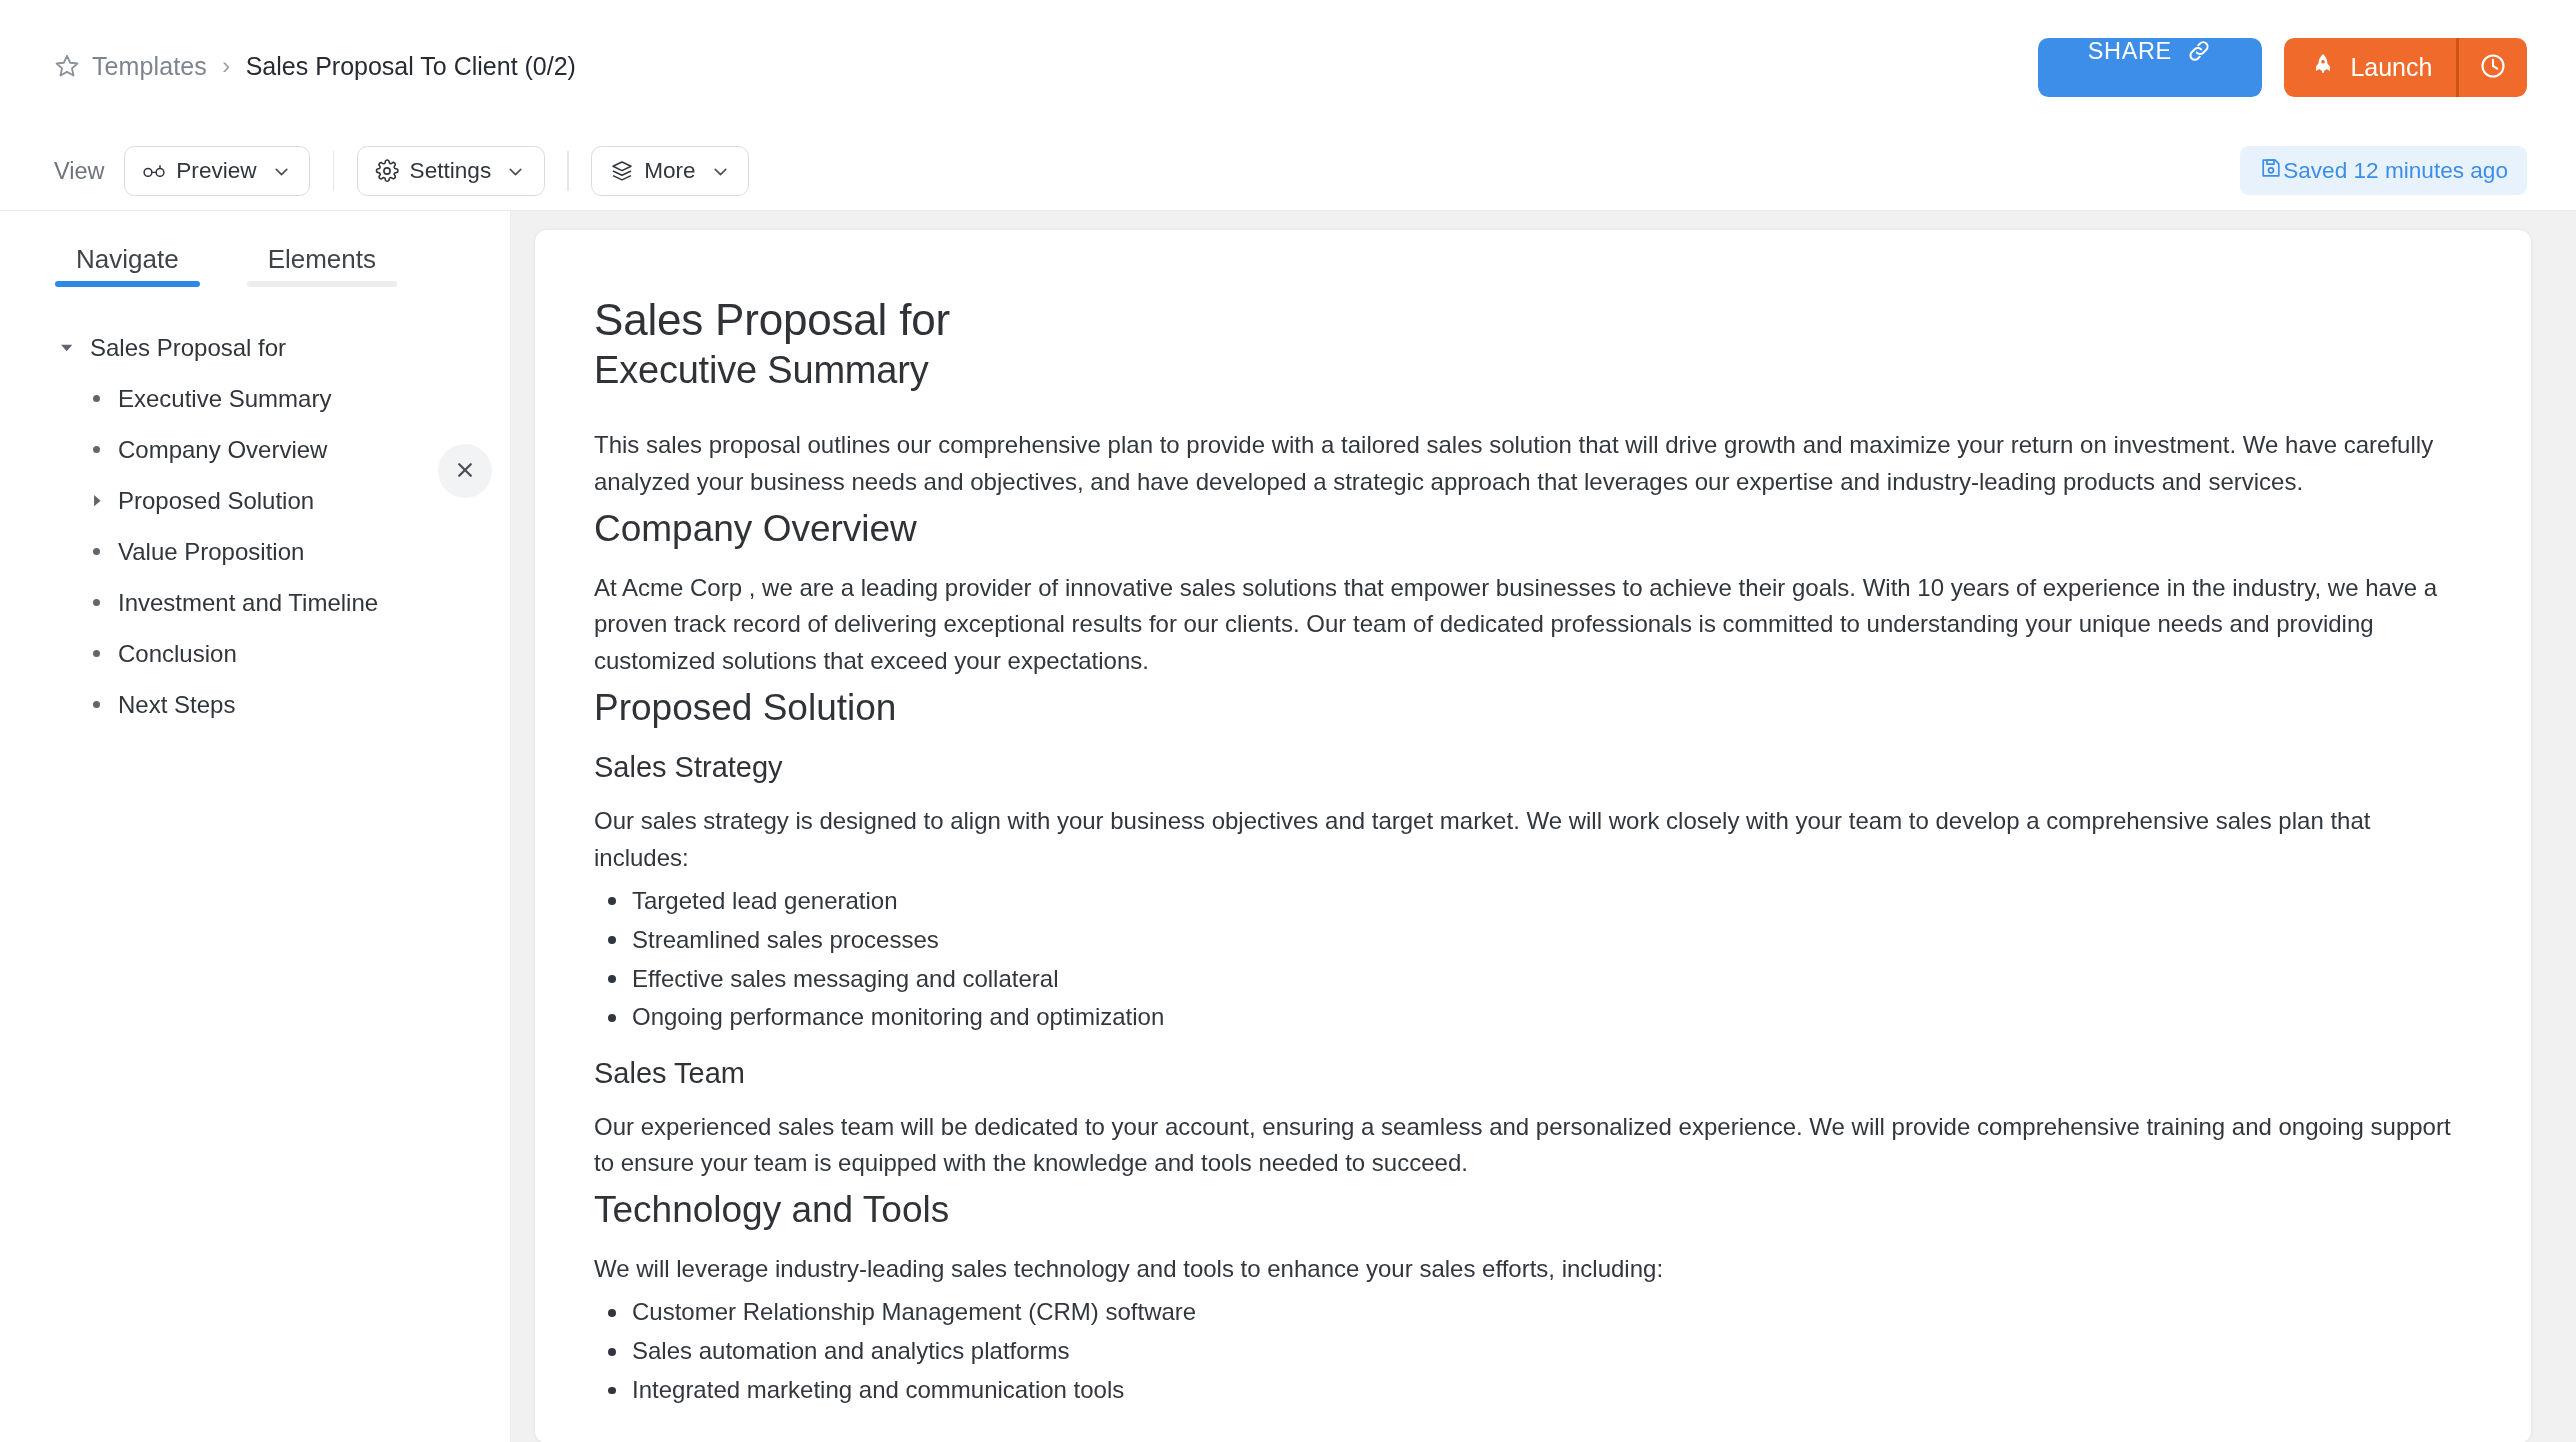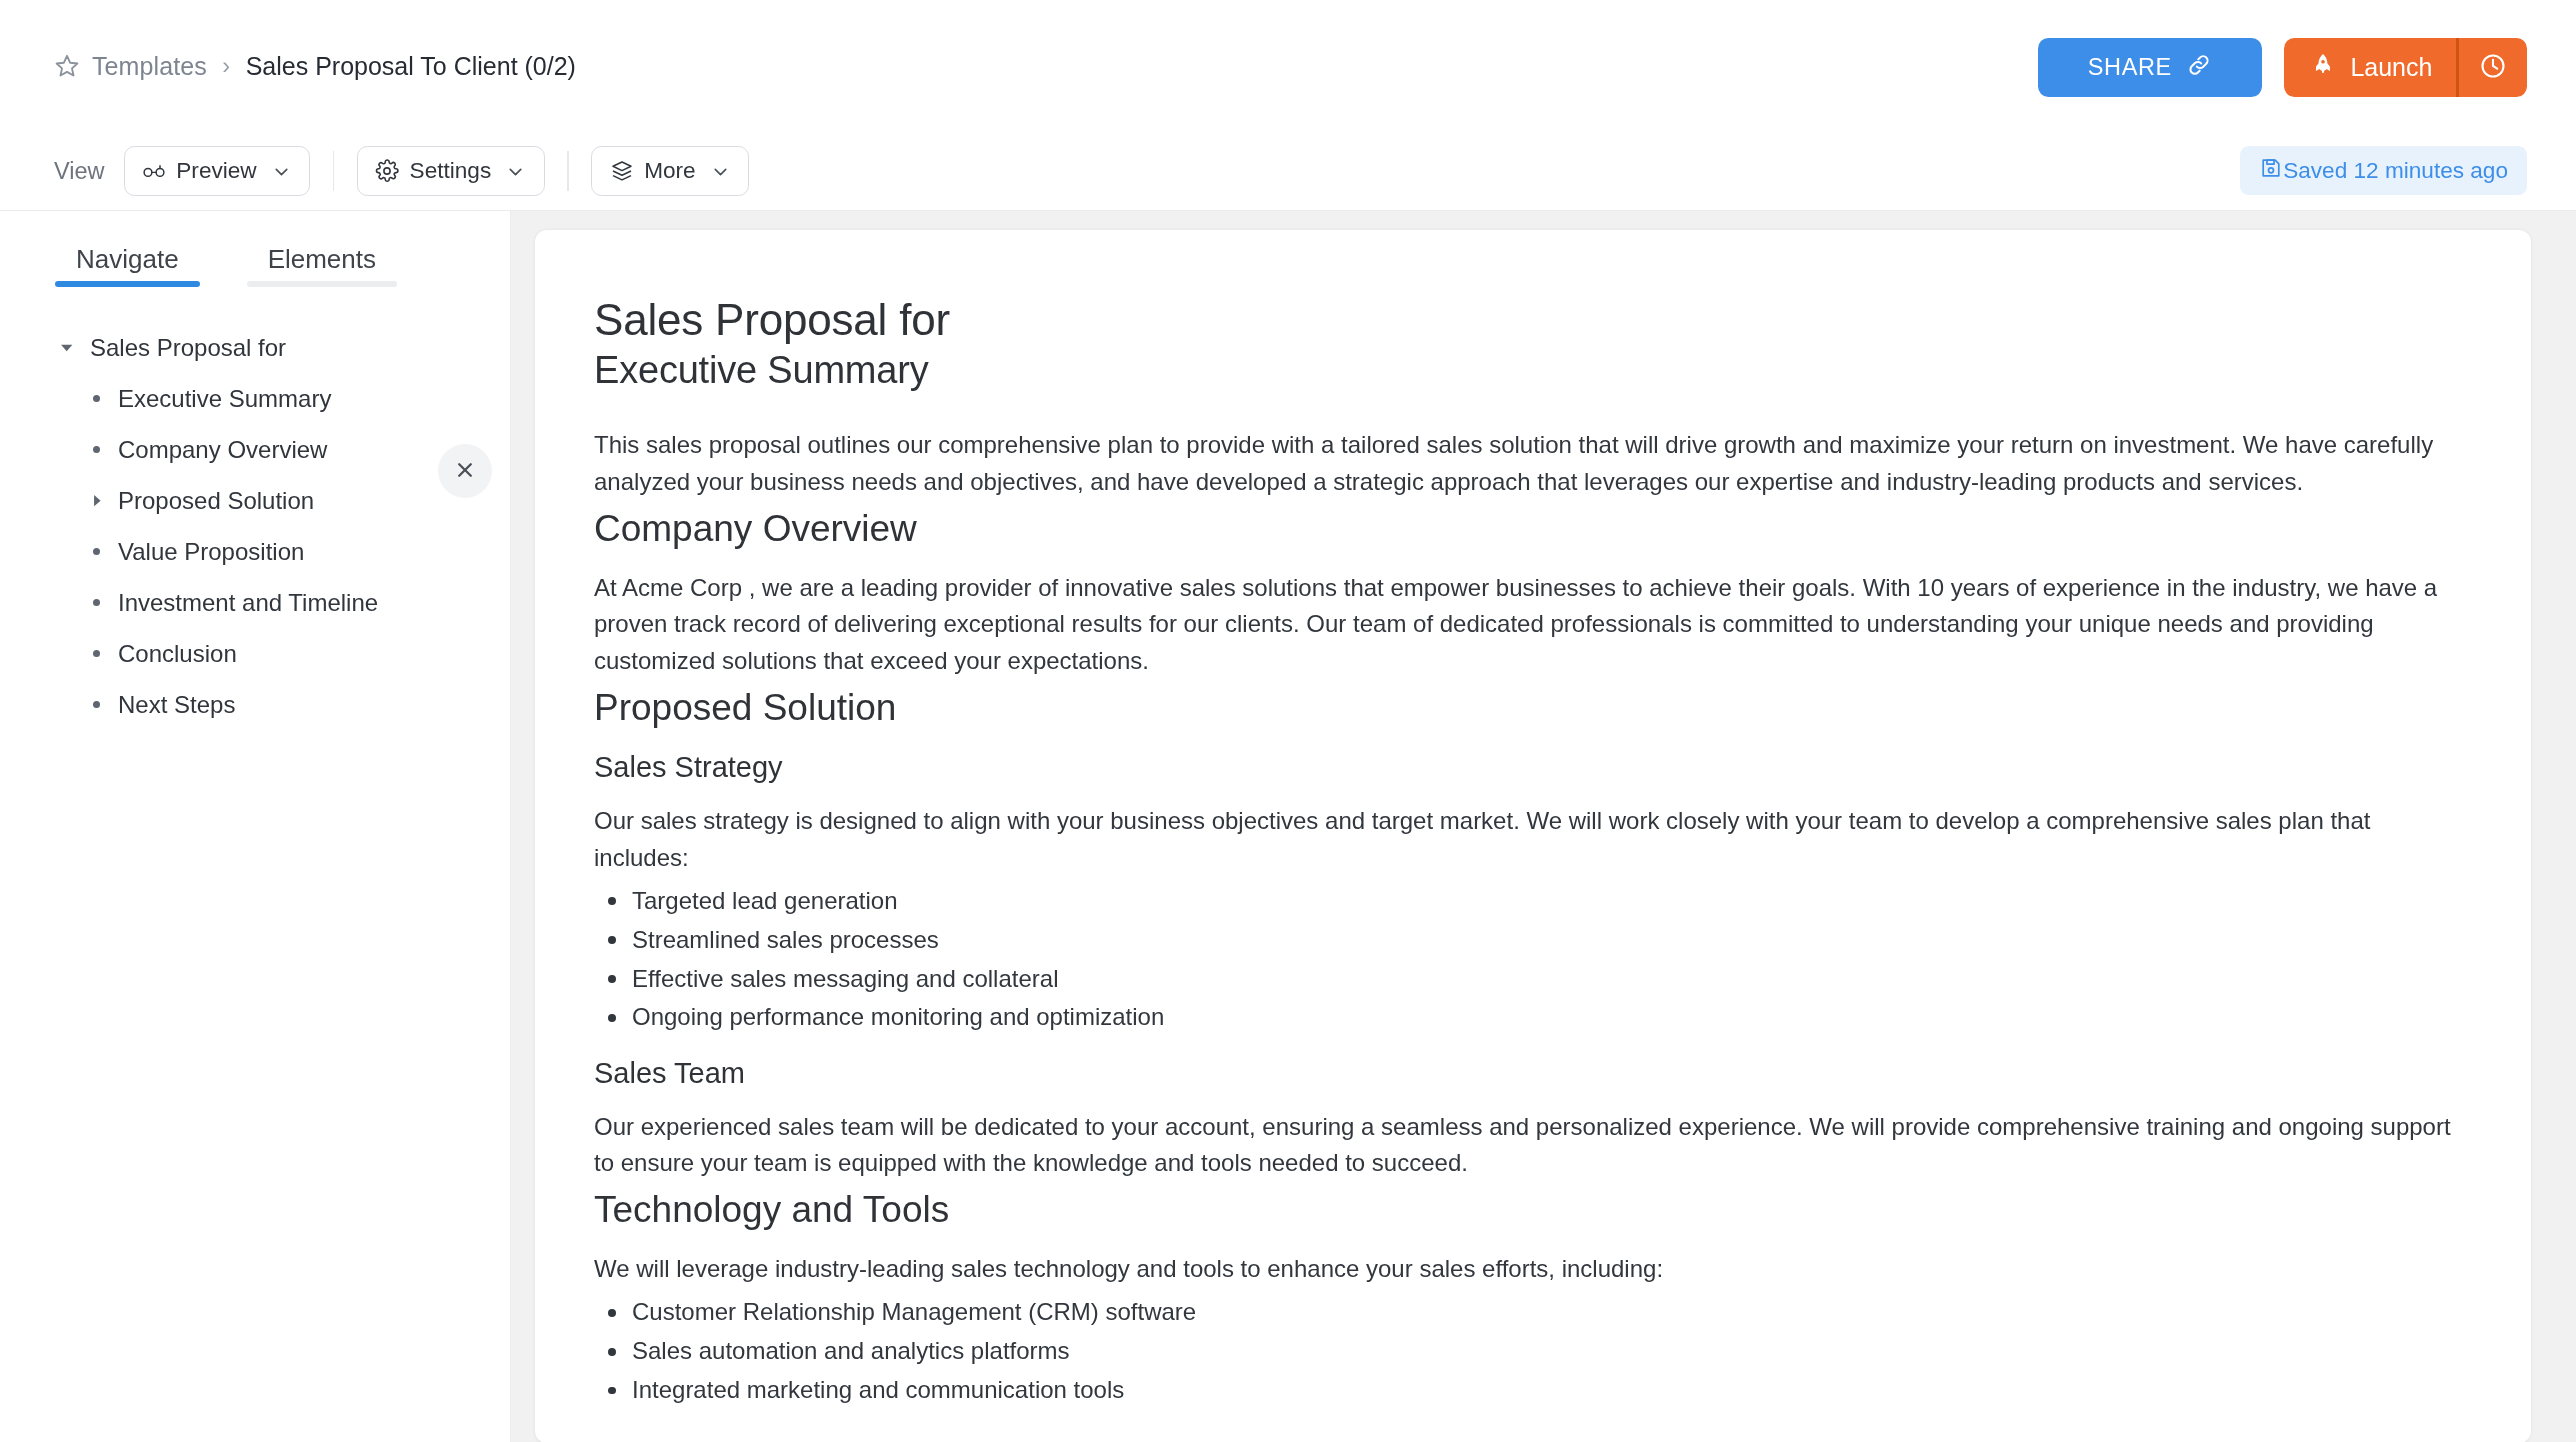--- a/index.html
+++ b/index.html
@@ -45,21 +45,21 @@
     display: flex;
     align-items: center;
     gap: 22.6px;
   }
   .btn-share {
     background: #3d8ee8;
     border-radius: 10.4px;
     height: 59px;
     min-width: 224px;
     display: flex;
-    align-items: center;
+    align-items: flex-start;
     justify-content: center;
     gap: 14px;
     color: #fff;
     font-size: 23.5px;
     letter-spacing: 0.6px;
     border: none;
     cursor: pointer;
     font-family: inherit;
   }
   .launch-group {

